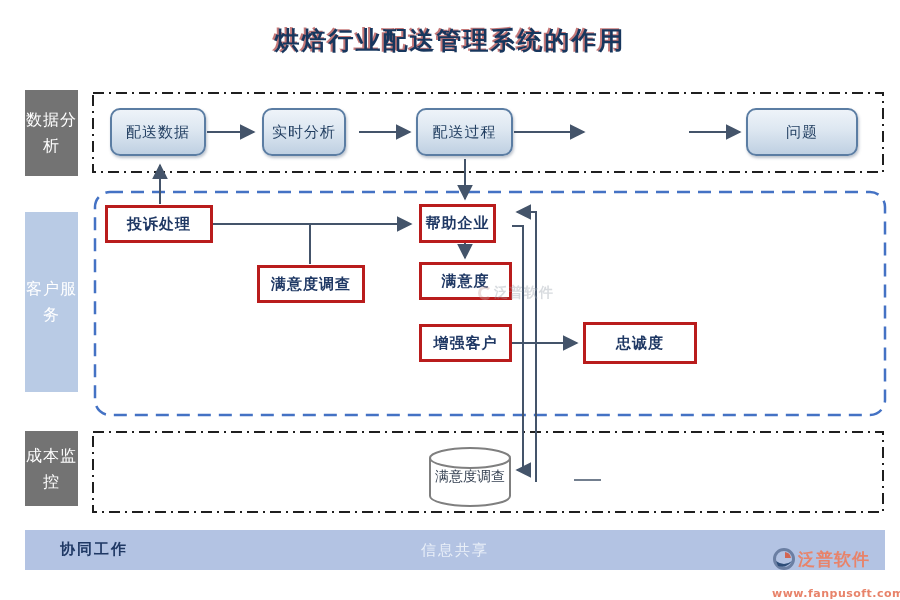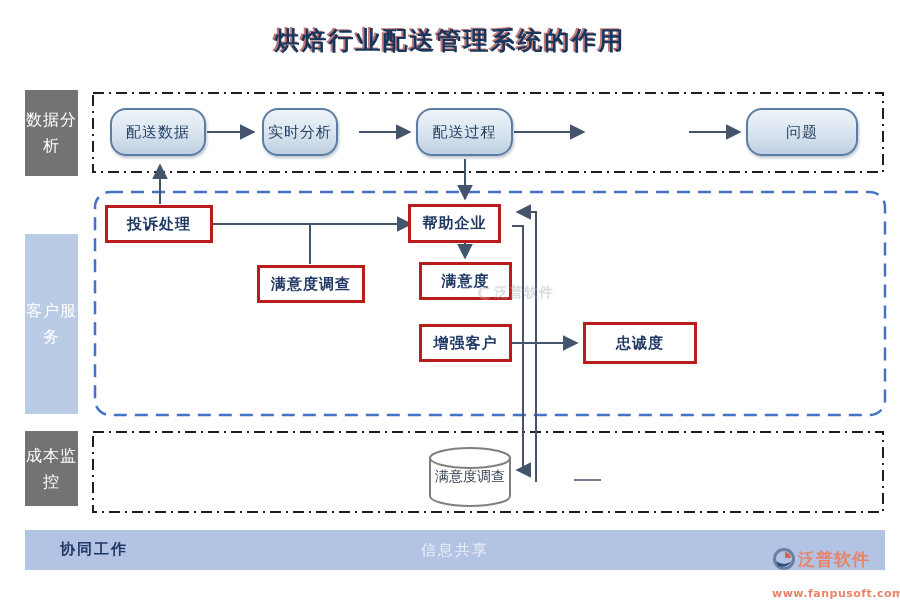--- a/index.html
+++ b/index.html
@@ -19,29 +19,29 @@
   
   .lane-label {
     position:absolute; left:25px; width:53px;
     display:flex; align-items:center; justify-content:center; text-align:center;
     color:#ffffff; font-size:16px; line-height:1.6; letter-spacing:1px;
     padding:0;
   }
   .lane-gray { background:#737373; }
   .lane-blue { background:#b9cbe5; }
   #lane-data { top:90px;  height:86px; }
-  #lane-cust { top:234px; height:180px; }
+  #lane-cust { top:212px; height:180px; }
   #lane-cost { top:431px; height:75px; }
   
   #wires { position:absolute; left:0; top:0; z-index:1; }
   
   .flow-node {
     position:absolute; z-index:2;
     display:flex; align-items:center; justify-content:center;
-    border:2px solid #5b7da3; border-radius:16px;
+    border:2px solid #5b7da3; border-radius:10px;
     background:linear-gradient(to bottom,#eef3f9 0%,#dde7f1 45%,#bfd0e2 100%);
     box-shadow:1px 2px 3px rgba(60,80,110,0.35);
     color:#1f3c5f; font-size:15px; letter-spacing:1px;
   }
   
   .svc-box {
     position:absolute; z-index:2;
     display:flex; align-items:center; justify-content:center;
     border:3px solid #b91c1c; background:#ffffff;
     color:#1f3864; font-size:15px; font-weight:bold; letter-spacing:1px;
@@ -128,27 +128,27 @@
     </g>
   </svg>
 
   <div class="title">烘焙行业配送管理系统的作用</div>
 
   <div class="lane-label lane-gray" id="lane-data">数据分析</div>
   <div class="lane-label lane-blue" id="lane-cust">客户服务</div>
   <div class="lane-label lane-gray" id="lane-cost">成本监控</div>
 
   <div class="flow-node" style="left:110px;top:108px;width:96px;height:48px;">配送数据</div>
-  <div class="flow-node" style="left:262px;top:108px;width:76px;height:48px;">实时分析</div>
+  <div class="flow-node" style="left:262px;top:108px;width:84px;height:48px;">实时分析</div>
   <div class="flow-node" style="left:416px;top:108px;width:97px;height:48px;">配送过程</div>
   <div class="flow-node" style="left:746px;top:108px;width:112px;height:48px;">问题</div>
 
   <div class="svc-box" style="left:105px;top:205px;width:108px;height:38px;">投诉处理</div>
   <div class="svc-box" style="left:257px;top:265px;width:108px;height:38px;">满意度调查</div>
-  <div class="svc-box" style="left:408px;top:204px;width:93px;height:39px;">帮助企业</div>
+  <div class="svc-box" style="left:419px;top:204px;width:77px;height:39px;">帮助企业</div>
   <div class="svc-box" style="left:419px;top:262px;width:93px;height:38px;">满意度</div>
   <div class="svc-box" style="left:583px;top:322px;width:114px;height:42px;">忠诚度</div>
   <div class="svc-box" style="left:419px;top:324px;width:93px;height:38px;">增强客户</div>
 
   <div class="cyl-label">满意度调查</div>
 
   <div class="footer-bar">
     <div class="footer-left">协同工作</div>
     <div class="footer-center">信息共享</div>
   </div>

